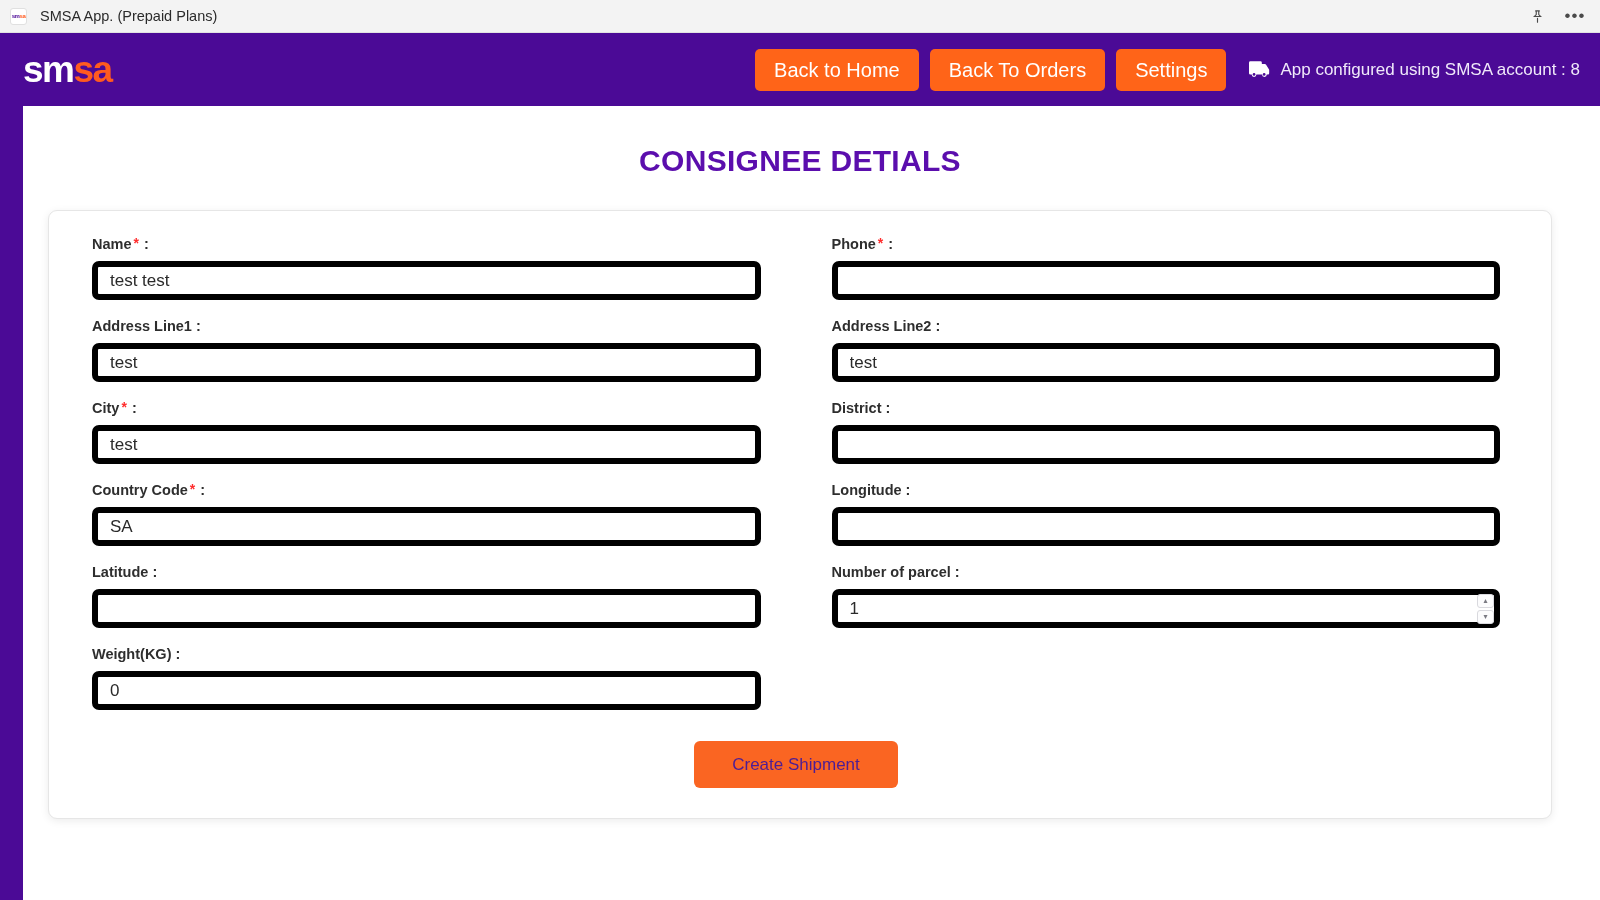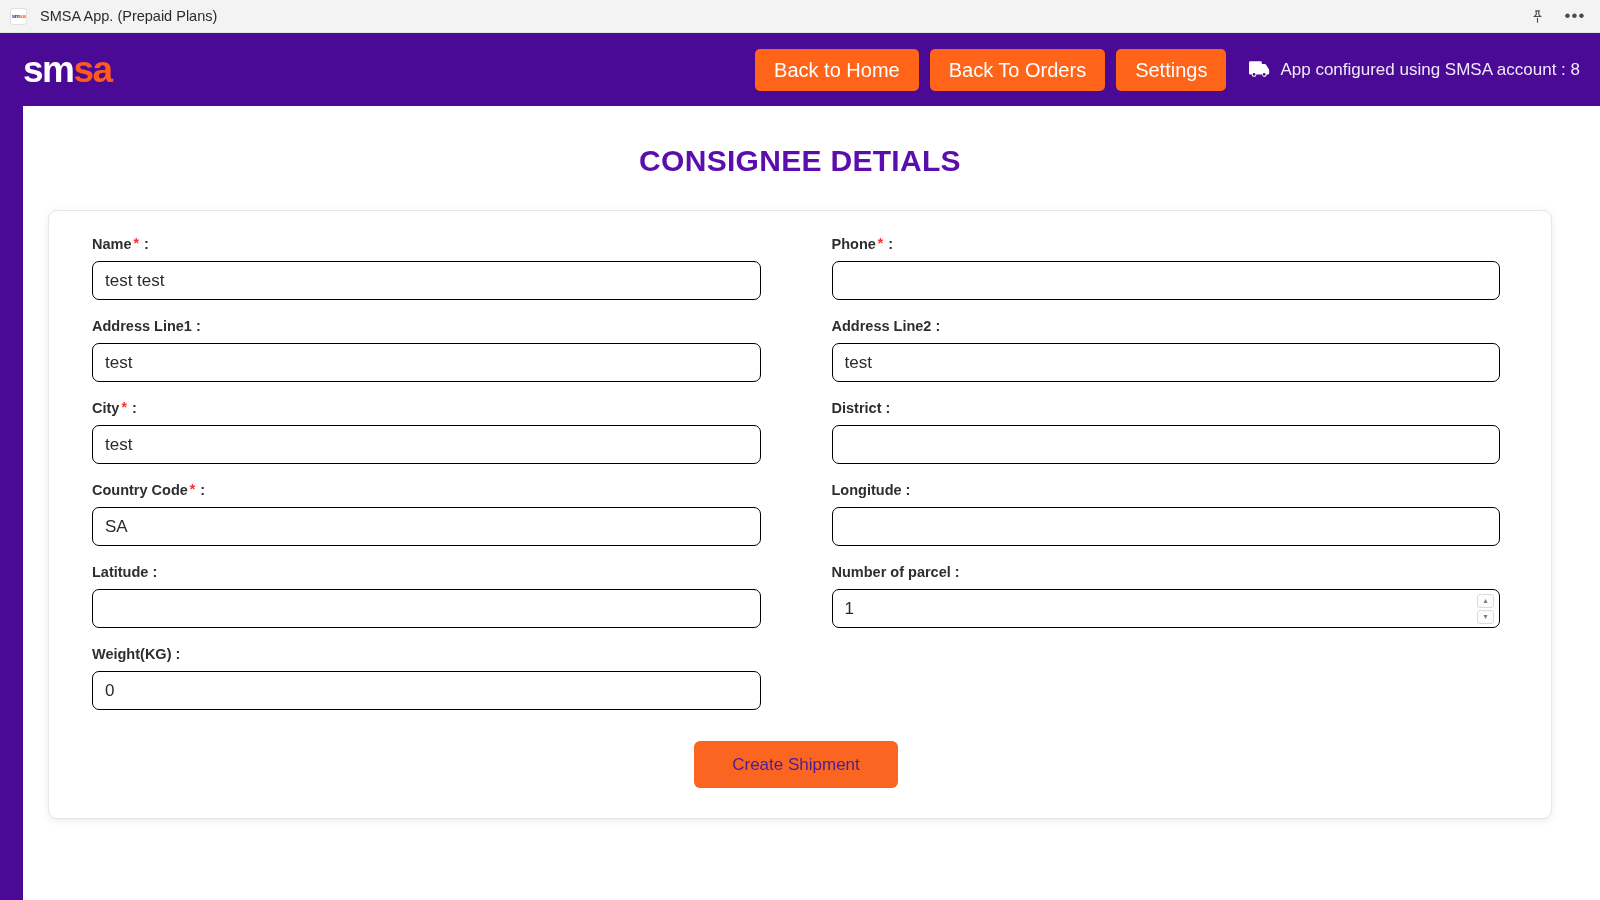--- a/index.html
+++ b/index.html
@@ -197,21 +197,21 @@
 
   .input-wrap { position: relative; }
   .text-input {
     width: 100%;
     height: 39px;
     padding: 0 12px;
     font-family: "Liberation Sans", sans-serif;
     font-size: 17px;
     color: #2a2a2a;
     background: #ffffff;
-    border: 1px solid #000000;
+    border: 6px solid #000000;
     border-radius: 7px;
     outline: none;
   }
   .text-input::placeholder { color: #b5b5bb; }
   .text-input.has-spin { padding-right: 34px; }
 
   .spinner {
     position: absolute;
     right: 6px;
     top: 50%;

